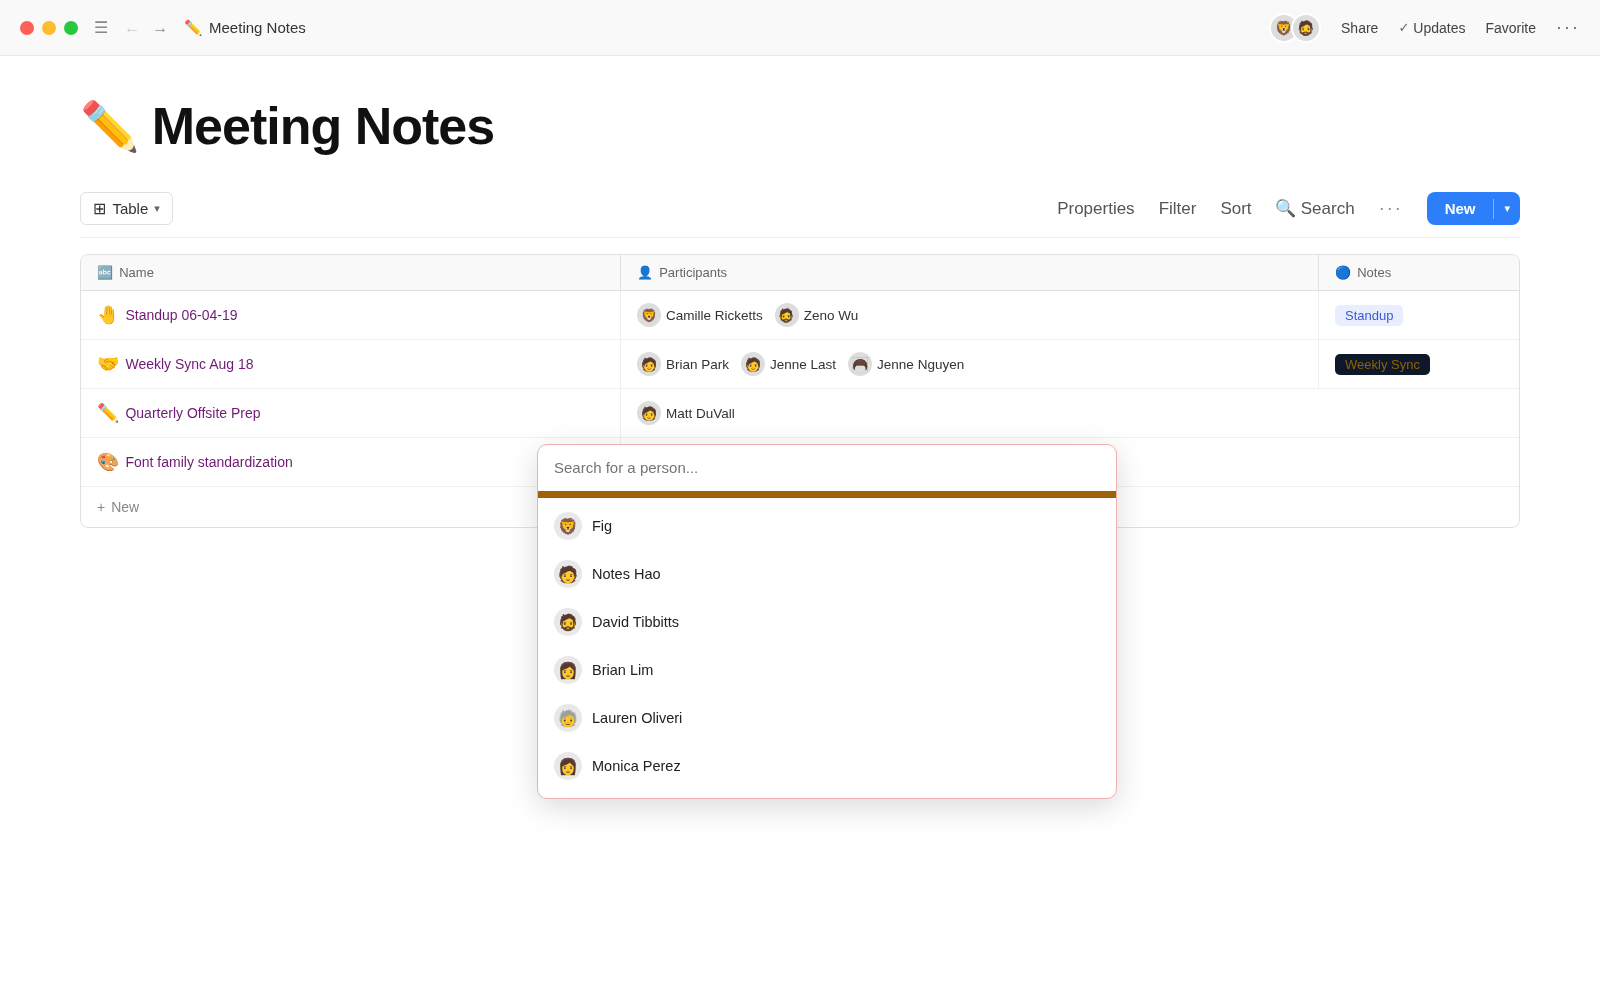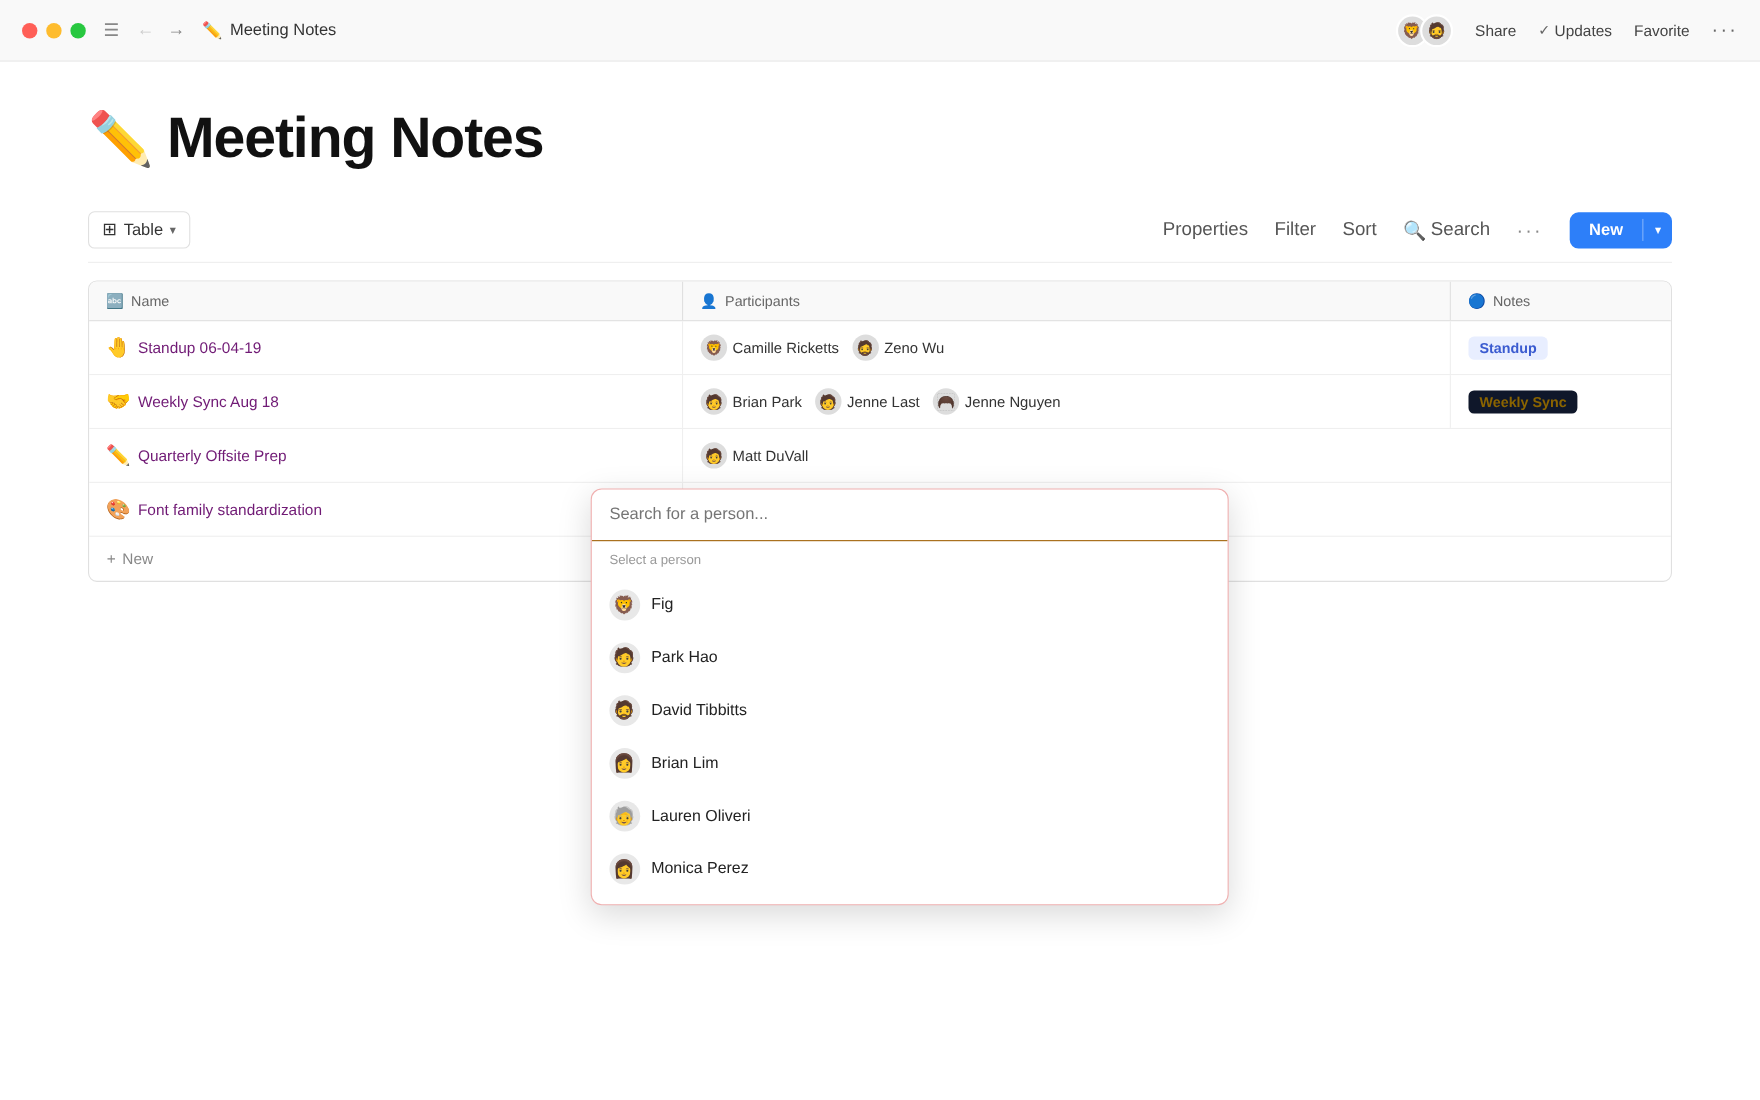--- a/index.html
+++ b/index.html
@@ -232,21 +232,21 @@
       align-items: center;
       justify-content: center;
       font-size: 13px;
       overflow: hidden;
     }
 
     .type-badge {
       padding: 3px 10px;
       border-radius: 5px;
       font-size: 13px;
-      font-weight: 700;
+      font-weight: 400;
       text-align: right;
     }
     .badge-standup { background: #e8eeff; color: #3a5bd0; }
     .badge-weekly { background: #0f172a; color: #8a6400; }
     .badge-adhoc { background: #f0eaff; color: #6b3fa0; }
     .badge-design { background: #d4f5e9; color: #1a6b4a; }
 
     .new-row {
       display: flex;
       align-items: center;
@@ -265,21 +265,21 @@
       width: 580px;
       background: white;
       border: 1.5px solid #f0b0b0;
       border-radius: 10px;
       box-shadow: 0 8px 30px rgba(0,0,0,0.15);
       z-index: 100;
       overflow: hidden;
     }
     .dropdown-search {
       padding: 14px 16px;
-      border-bottom: 1px solid #a16207;
+      border-bottom: 7px solid #a16207;
     }
     .dropdown-search input {
       width: 100%;
       border: none;
       outline: none;
       font-size: 15px;
       color: #bbb;
       background: transparent;
     }
     .dropdown-label {
@@ -464,29 +464,28 @@
       <span>+</span>
       <span>New</span>
     </div>
   </div>
 </div>
 
 <div class="dropdown-overlay">
   <div class="dropdown-search">
     <input type="text" placeholder="Search for a person..." style="">
   </div>
-  <div class="dropdown-label">Select a person</div>
   <div class="dropdown-items">
     <div class="dropdown-item">
       <div class="di-avatar">🦁</div>
       <span>Fig</span>
     </div>
     <div class="dropdown-item">
       <div class="di-avatar">🧑</div>
-      <span>Park Hao</span>
+      <span>Notes Hao</span>
     </div>
     <div class="dropdown-item">
       <div class="di-avatar">🧔</div>
       <span>David Tibbitts</span>
     </div>
     <div class="dropdown-item">
       <div class="di-avatar">👩</div>
       <span>Brian Lim</span>
     </div>
     <div class="dropdown-item">

